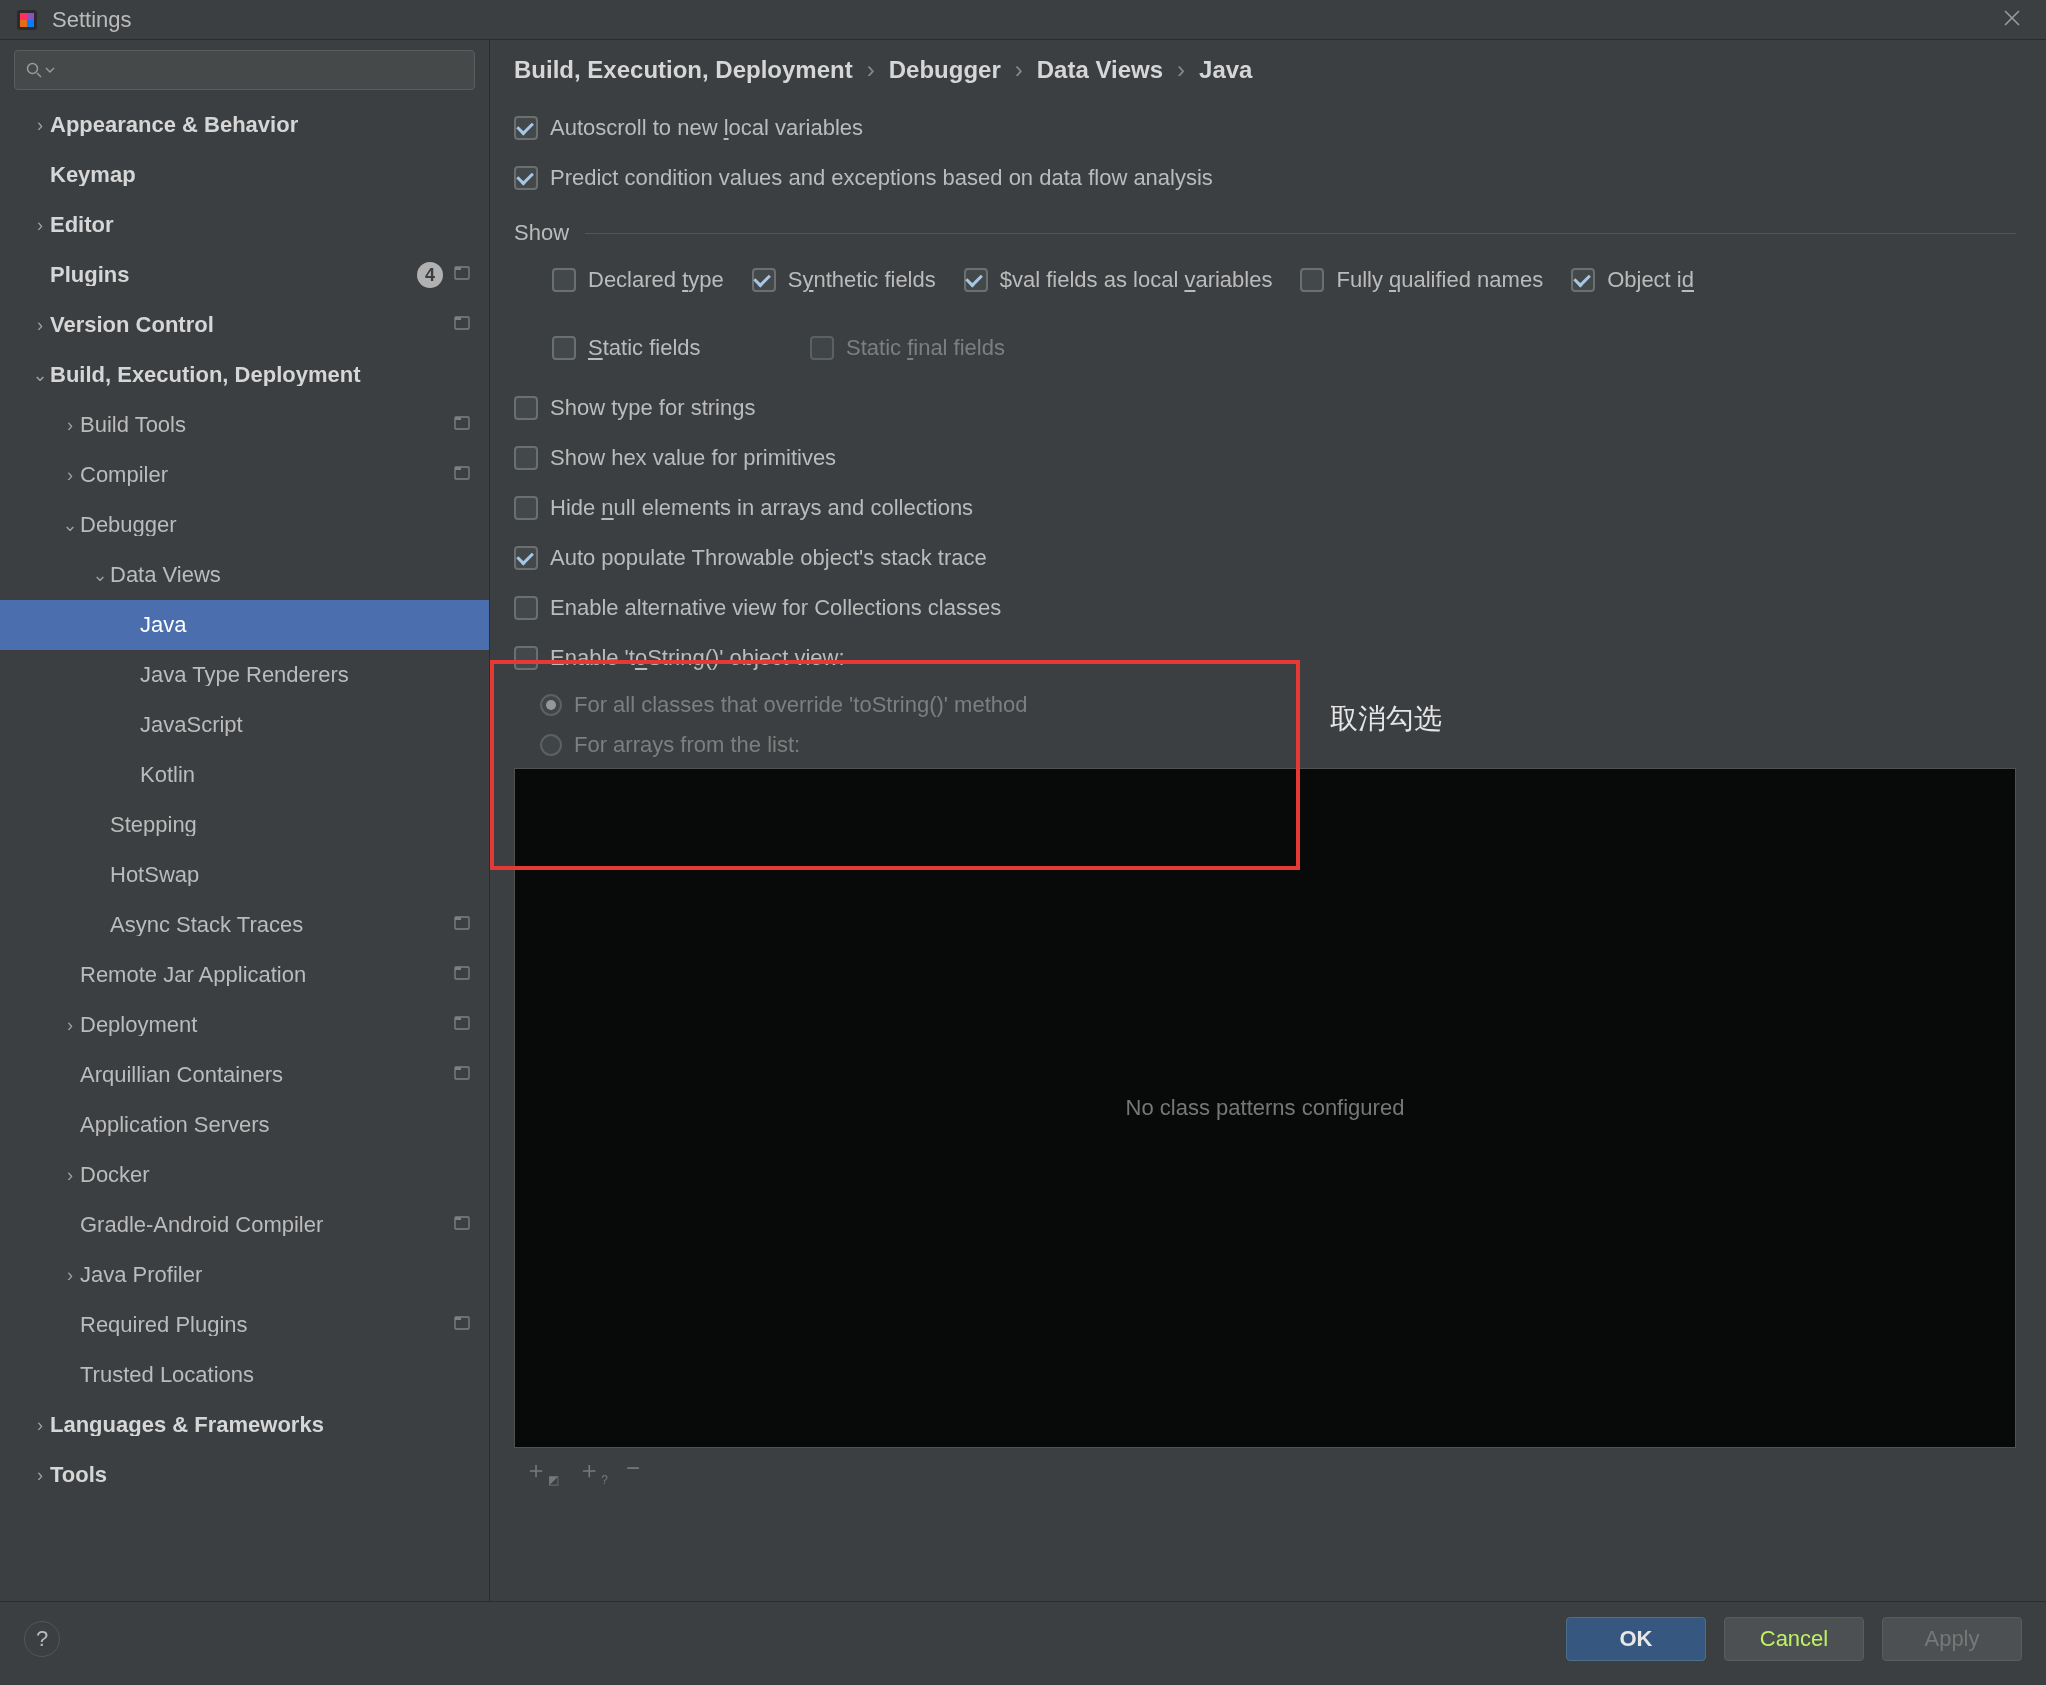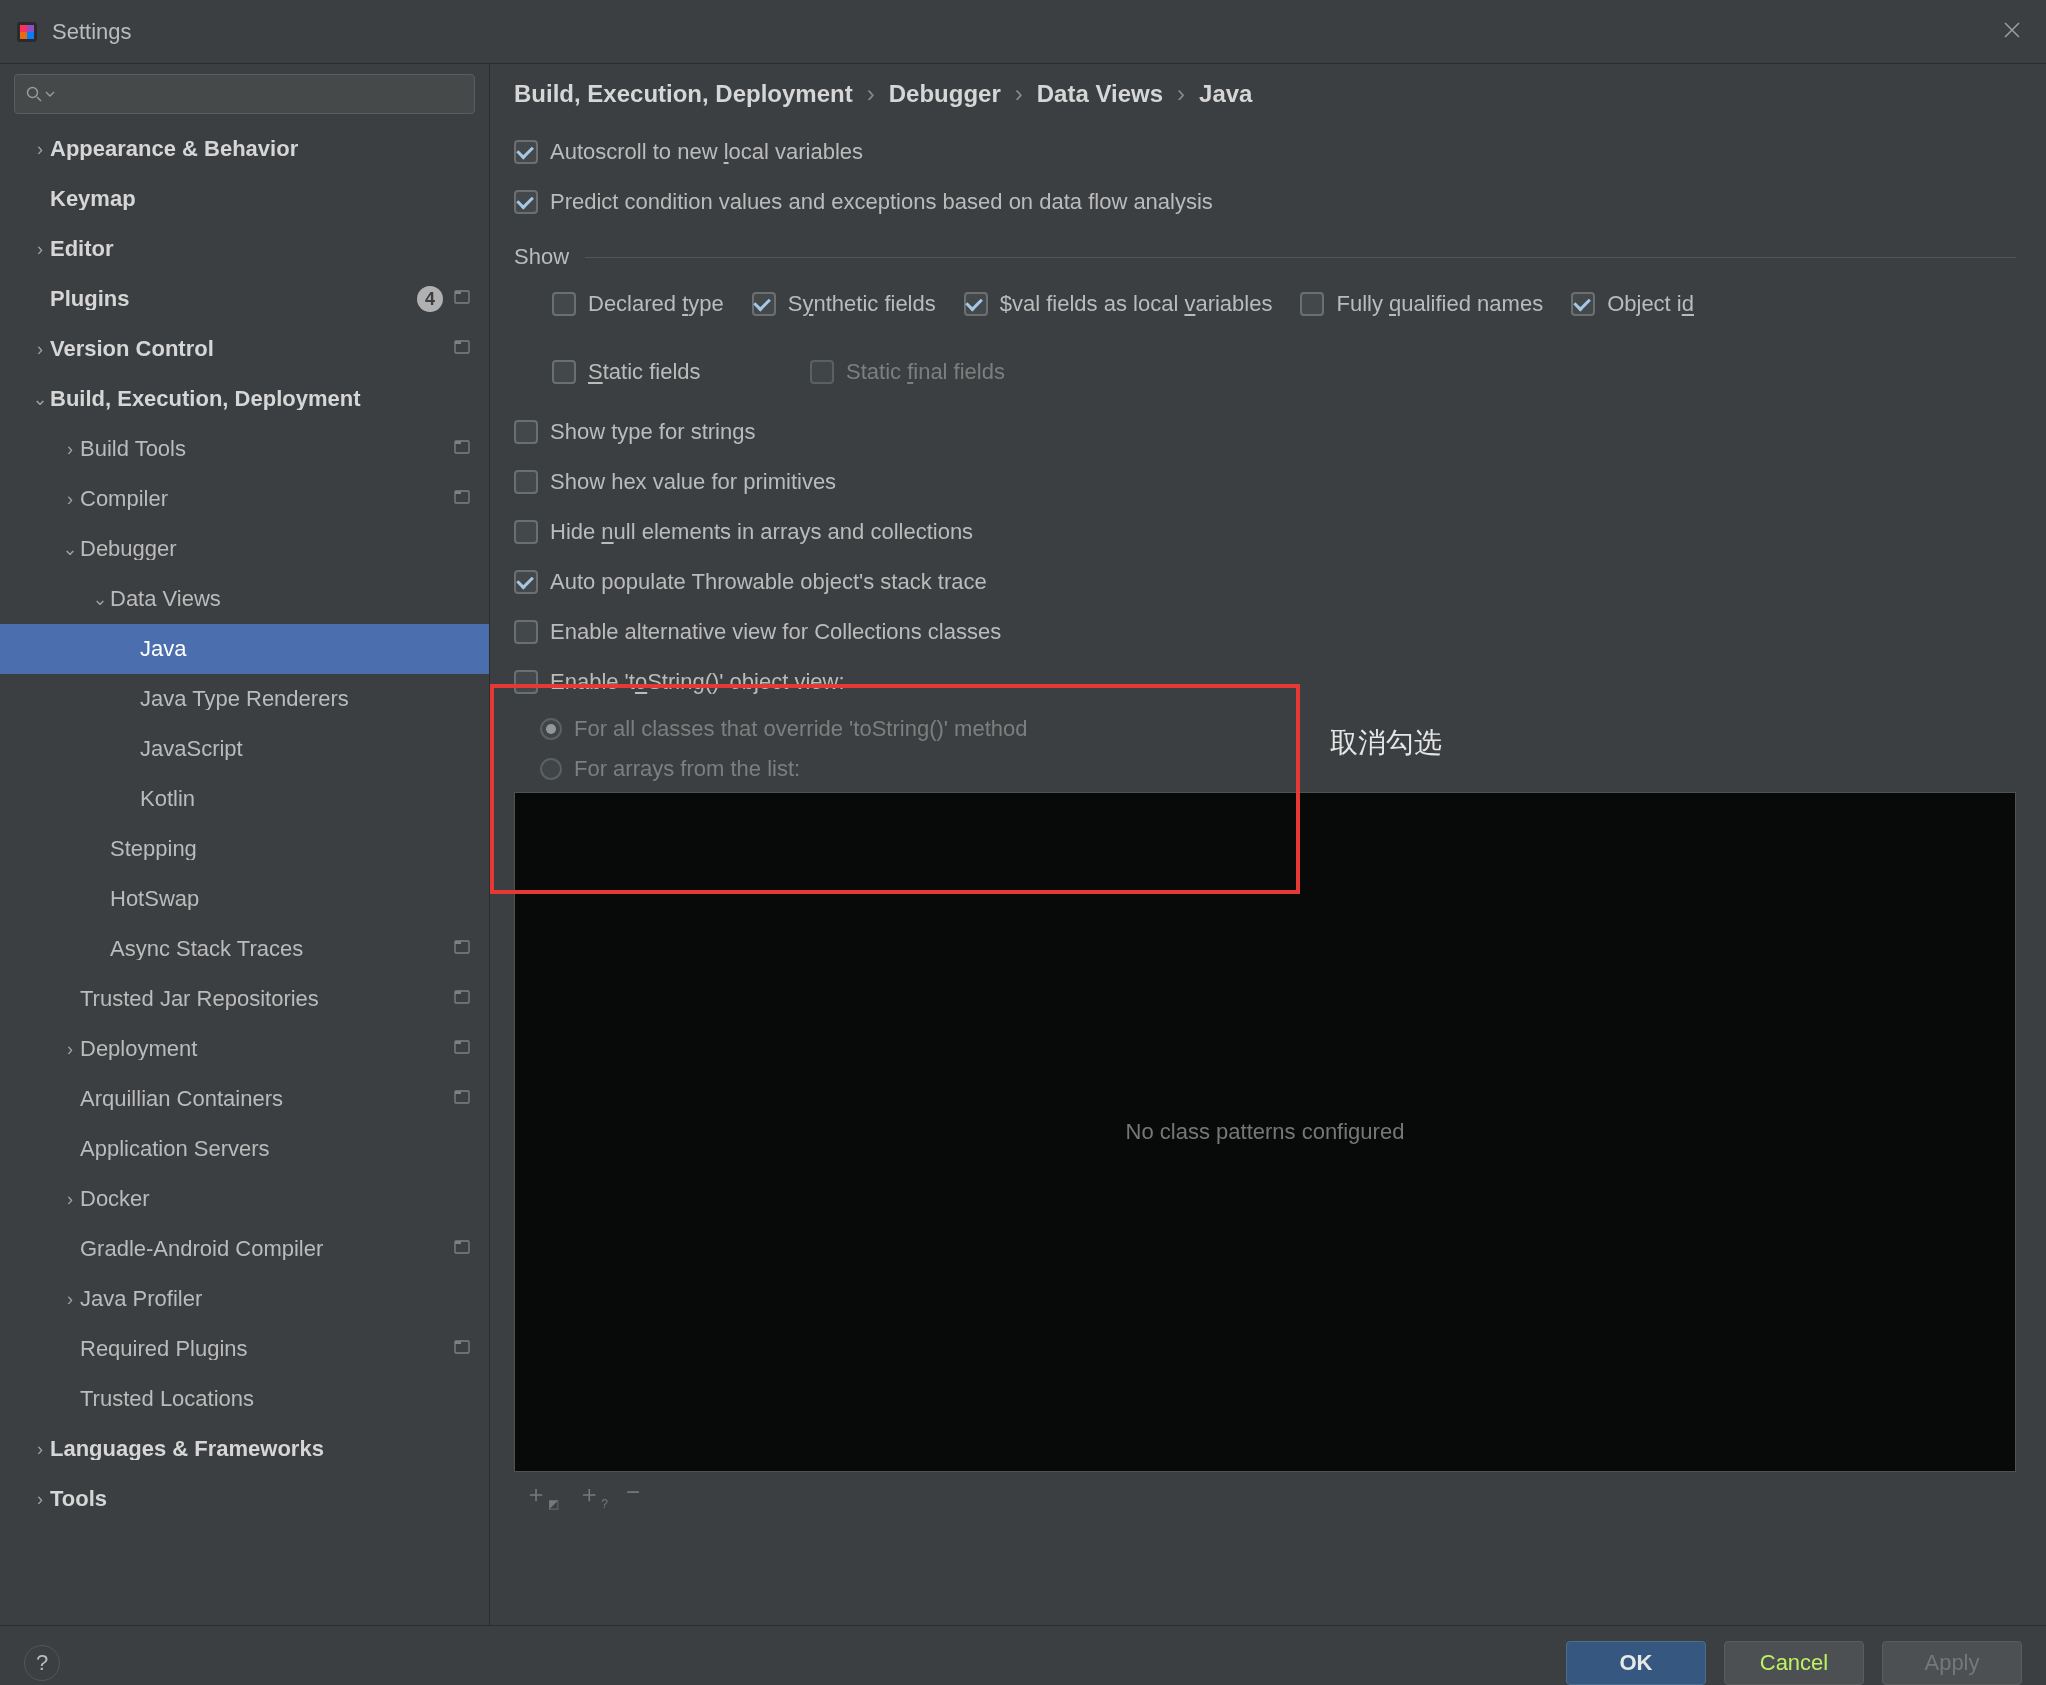--- a/index.html
+++ b/index.html
@@ -1,19 +1,19 @@
 <!DOCTYPE html>
 <html><head>
 <meta charset="utf-8">
 <style>
   * { box-sizing: border-box; margin: 0; padding: 0; }
   html, body { width: 2046px; height: 1685px; font-family: "Segoe UI", Arial, sans-serif; color: #BBBBBB; background: #3C3F41; }
   body { overflow: hidden; }
 
-  .titlebar { height: 64px; background: #3C3F41; display: flex; align-items: center; padding: 0 14px; border-bottom: 1px solid #2B2B2B; }
+  .titlebar { height: 40px; background: #3C3F41; display: flex; align-items: center; padding: 0 14px; border-bottom: 1px solid #2B2B2B; }
   .titlebar .app-icon { width: 26px; height: 26px; margin-right: 12px; display:flex; align-items:center; justify-content:center; }
   .titlebar .title { font-size: 22px; color: #BBBBBB; }
   .titlebar .spacer { flex: 1; }
   .titlebar .close { font-size: 24px; color: #8E8E8E; padding: 4px 10px; cursor: pointer; }
 
   .body { display: flex; height: calc(100% - 50px - 74px); }
   
   .sidebar { width: 490px; background: #3C3F41; border-right: 1px solid #2B2B2B; display:flex; flex-direction:column;}
   .search-wrap { padding: 10px 14px 10px 14px; }
   .search {
@@ -238,21 +238,21 @@
           <span class="label">Async Stack Traces</span>
           <span class="proj">
             <svg width="18" height="18" viewBox="0 0 18 18">
               <rect x="2" y="3" width="14" height="12" rx="1" fill="none" stroke="#9B9B9B" stroke-width="1.3"></rect>
               <rect x="2" y="3" width="6" height="3" fill="#9B9B9B"></rect>
             </svg>
           </span>
         </div>
         <div class="tree-row indent-1">
           <span class="arrow"></span>
-          <span class="label">Trusted Jar Repositories</span>
+          <span class="label">Remote Jar Application</span>
           <span class="proj">
             <svg width="18" height="18" viewBox="0 0 18 18">
               <rect x="2" y="3" width="14" height="12" rx="1" fill="none" stroke="#9B9B9B" stroke-width="1.3"></rect>
               <rect x="2" y="3" width="6" height="3" fill="#9B9B9B"></rect>
             </svg>
           </span>
         </div>
         <div class="tree-row indent-1">
           <span class="arrow">›</span>
           <span class="label">Deployment</span>

